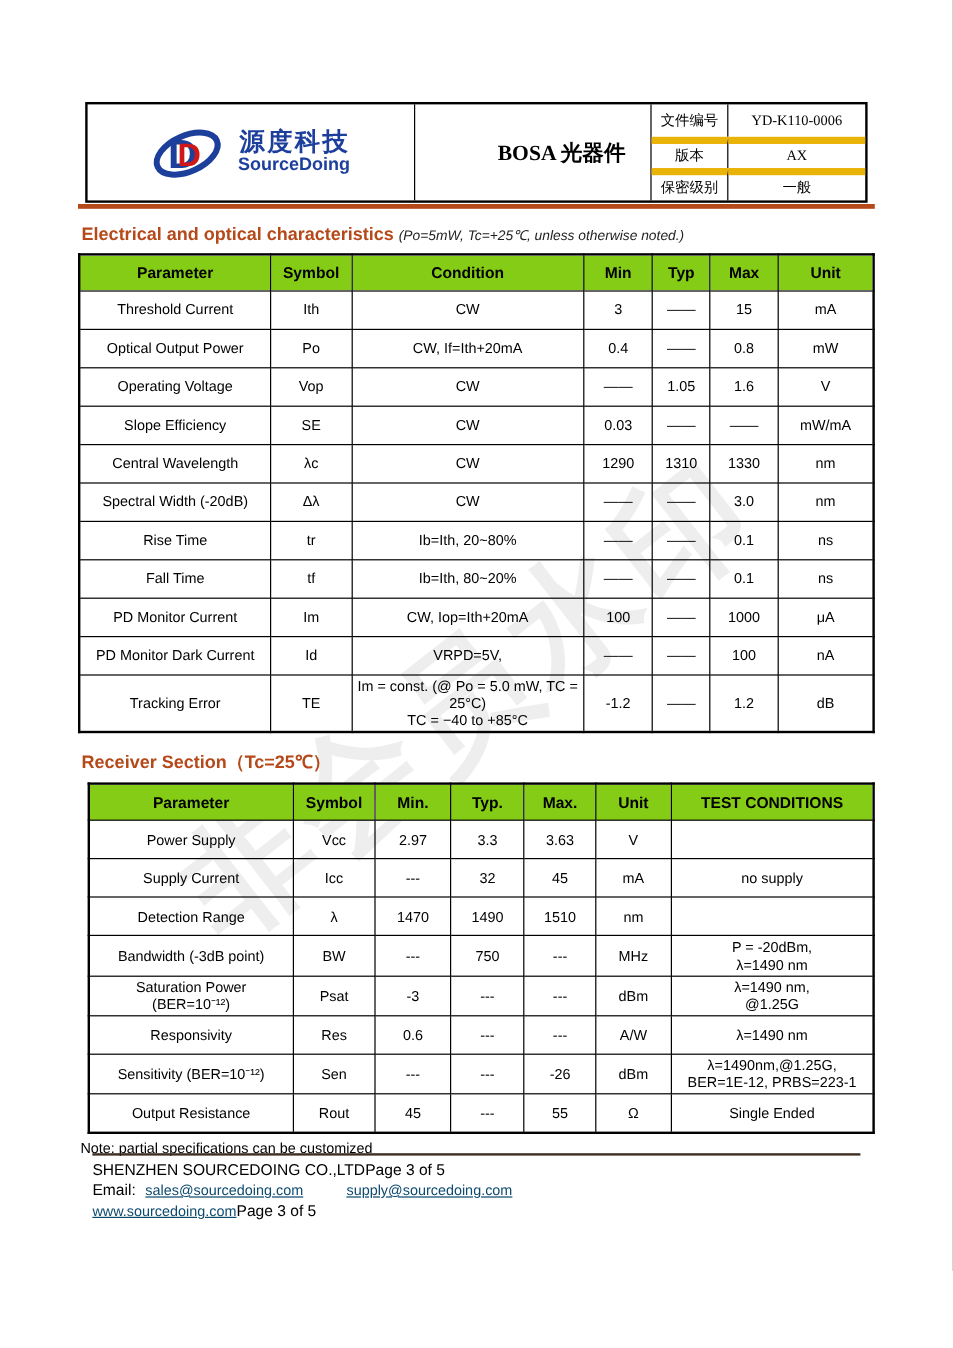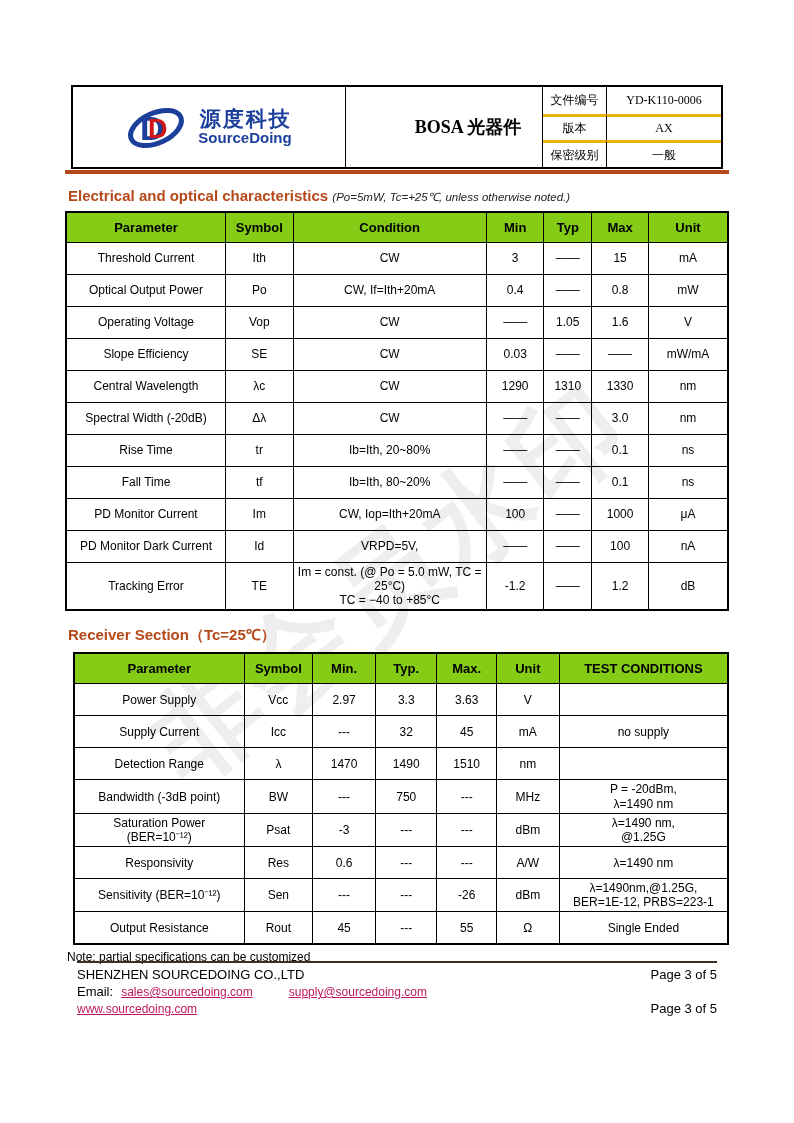--- a/index.html
+++ b/index.html
@@ -57,21 +57,21 @@
     display:grid;
     grid-template-columns:36% 64%;
     grid-auto-rows:1fr;
   }
   .info-grid > div{
     display:flex;align-items:center;justify-content:center;
     font-family:"Liberation Serif", serif;
     font-size:12px;
   }
   .info-label{border-right:1px solid #000;}
-  .info-row2{border-top:3px solid #eab308;}
+  .info-row2{border-top:6px solid #eab308;}
   
   .accent-rule{height:4px;background:#b5491a;margin-top:1px;}
   
   .section-title{
     margin:13px 0 7px 3px;
     font-size:15px;font-weight:bold;color:#b5491a;
   }
   .section-subtitle{
     font-size:11.5px;color:#222;font-style:italic;font-weight:normal;
   }
@@ -102,22 +102,22 @@
   #table2{width:656px;margin-left:8px;}
   .note{font-size:12px;margin:5px 0 0 2px;}
   
   .footer{
     position:absolute;
     left:77px;right:77px;top:961px;
     z-index:2;
     font-size:13px;
   }
   .footer-rule{height:2px;background:#3d2f24;margin-bottom:4px;}
-  .footer-row{display:flex;justify-content:space-between;align-items:baseline;margin-bottom:2px;}
-  .footer a{color:#be185d;text-decoration:underline;font-size:12px;}
+  .footer-row{display:flex;justify-content:flex-start;align-items:baseline;margin-bottom:2px;}
+  .footer a{color:#0c4a6e;text-decoration:underline;font-size:12px;}
   .email-row{justify-content:flex-start;gap:8px;}
   .email-row a{margin-right:28px;}
 </style>
 </head>
 <body>
 
 <div class="page">
 
   <div class="watermark">非会员水印</div>
 

